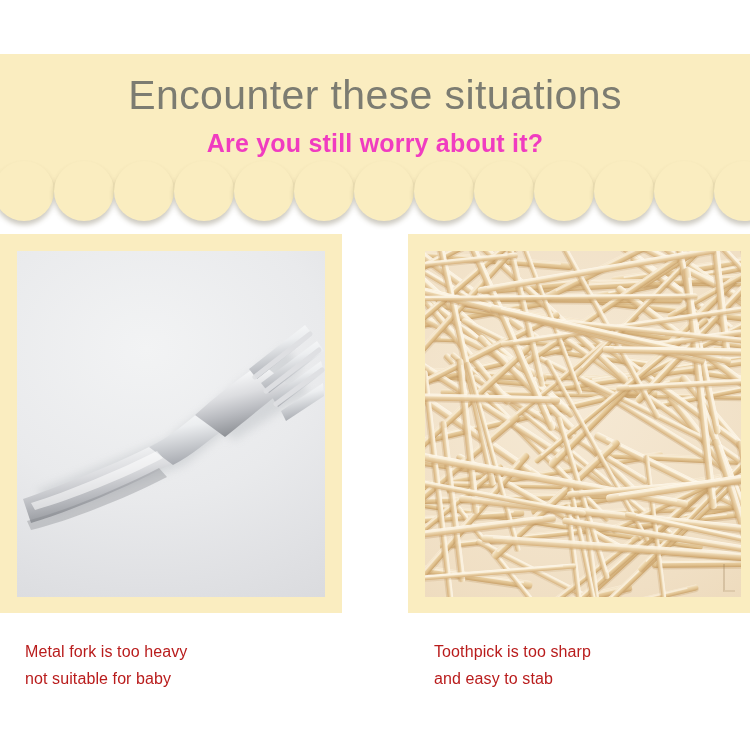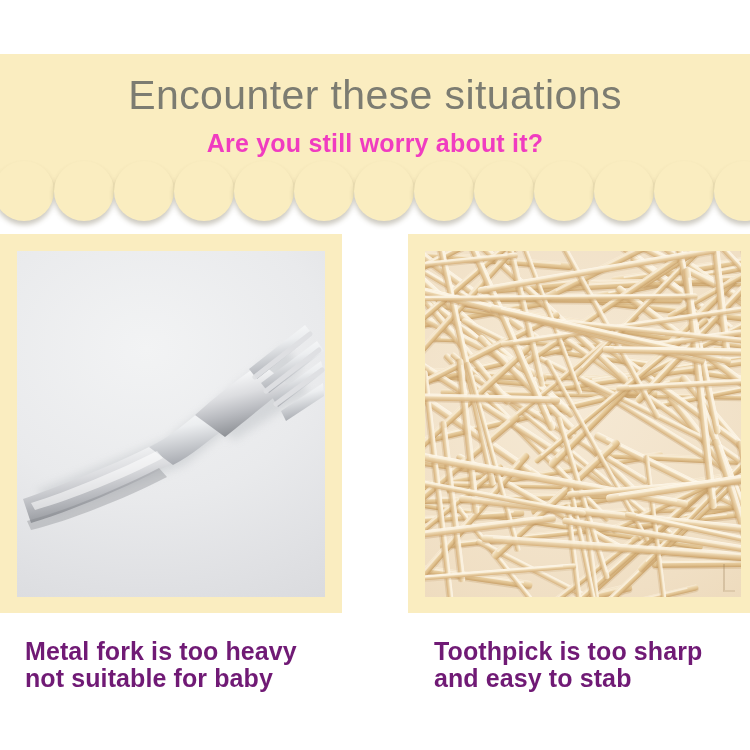--- a/index.html
+++ b/index.html
@@ -63,22 +63,22 @@
   .tp-wrap{position:absolute;left:0;top:0;width:316px;height:346px;overflow:hidden;}
   .tp-watermark{
     position:absolute;right:6px;bottom:5px;width:10px;height:26px;
     border-left:2px solid rgba(150,120,80,.33);
     border-bottom:2px solid rgba(150,120,80,.22);
     opacity:.8;
   }
 
   
   .caption{
-    position:absolute;font-size:25px;line-height:27px;color:#701a75;
-    font-weight:700;letter-spacing:.1px;white-space:pre-line;
+    position:absolute;font-size:16px;line-height:27px;color:#b91c1c;
+    font-weight:400;letter-spacing:.1px;white-space:pre-line;
   }
   .caption-left{left:25px;top:638px;width:330px;}
   .caption-right{left:434px;top:638px;width:320px;}
 </style>
 </head>
 <body>
 
 <div class="page">
 
   <div class="header">

